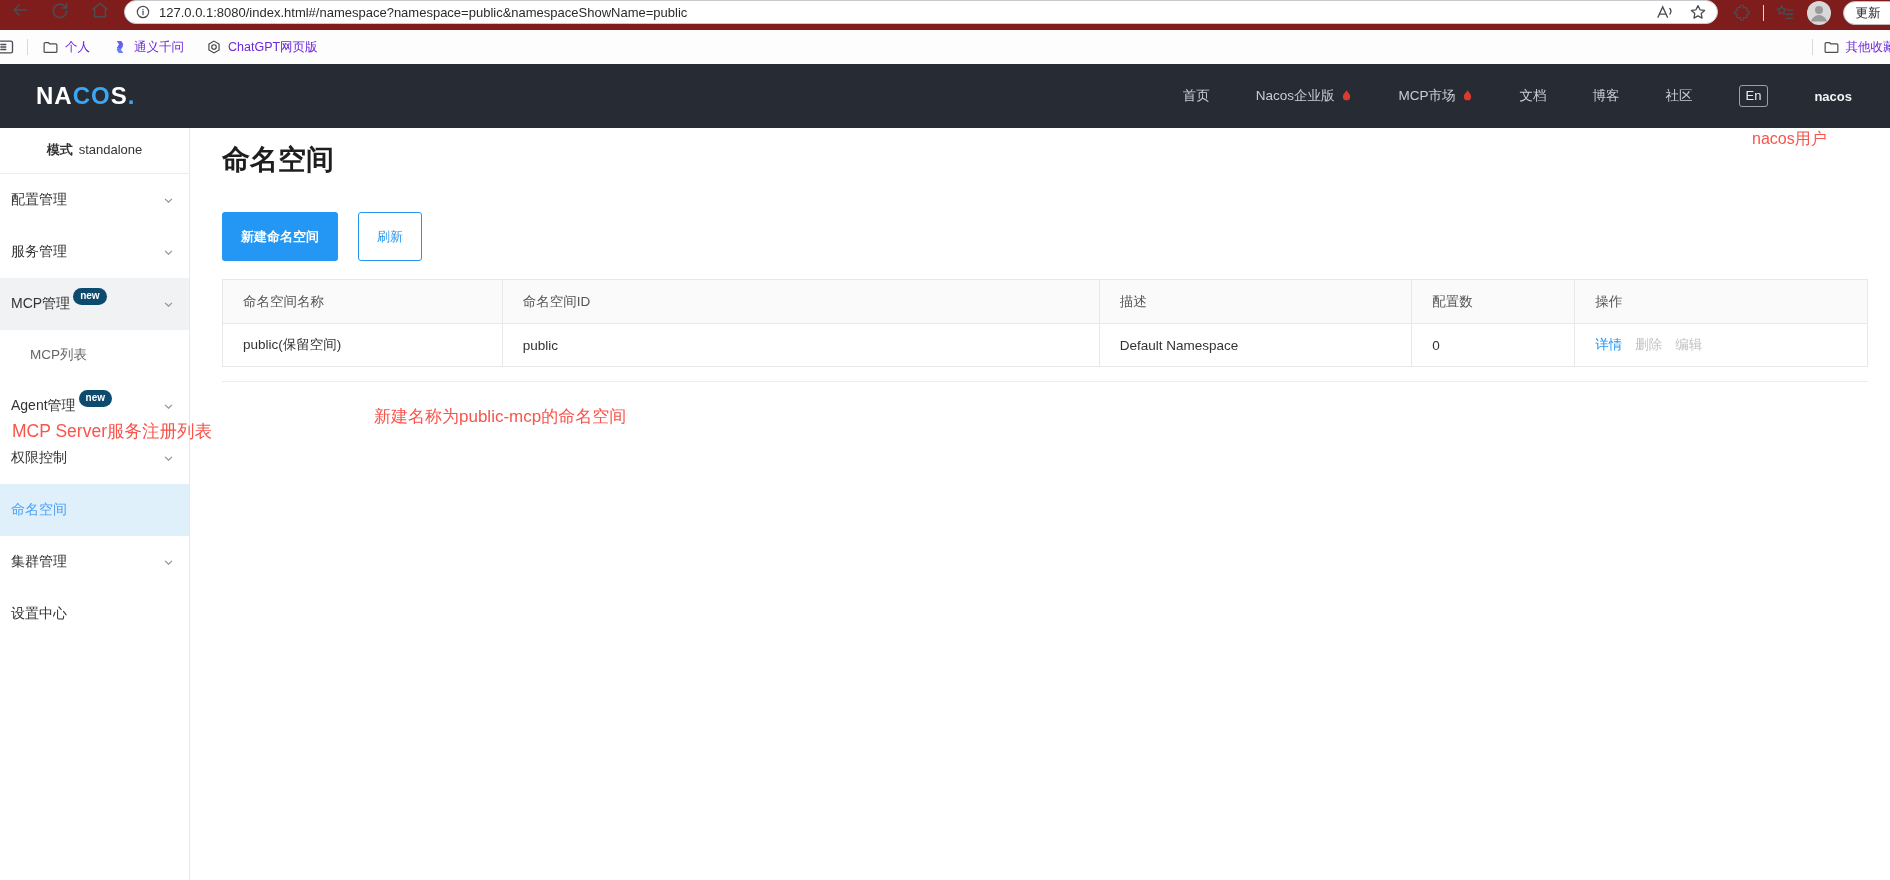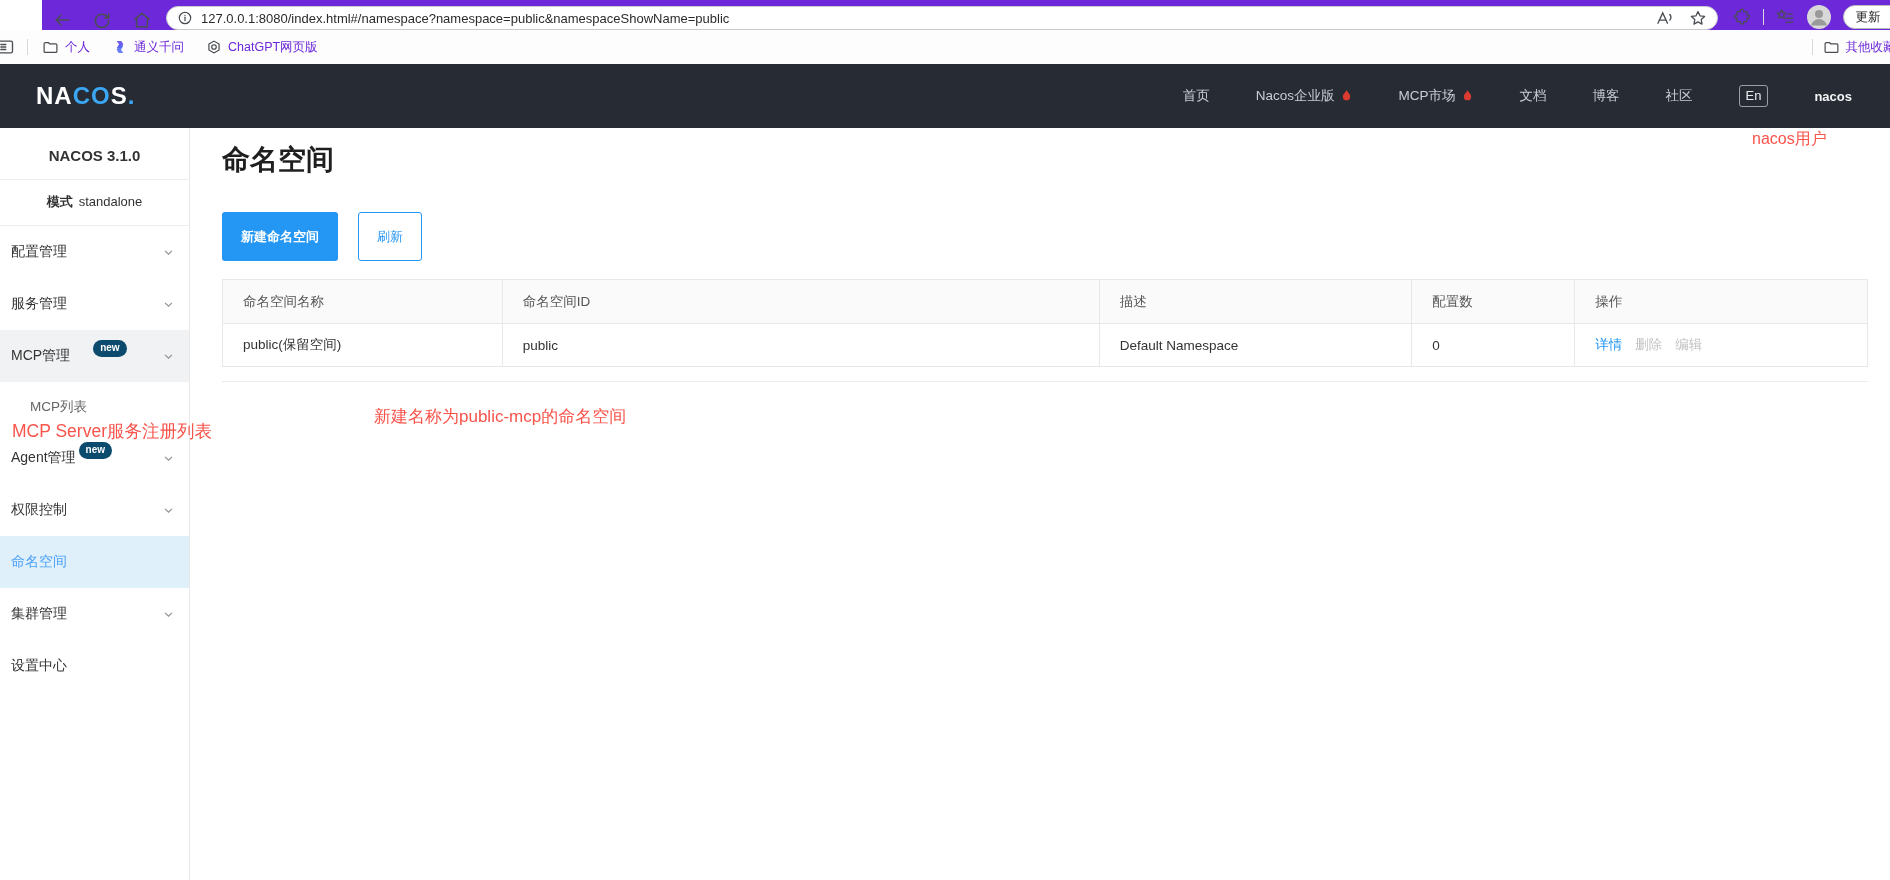--- a/index.html
+++ b/index.html
@@ -2,21 +2,21 @@
 <html><head>
 <meta charset="utf-8">
 <style>
   * { margin:0; padding:0; box-sizing:border-box; }
   html,body { width:1890px; height:880px; overflow:hidden; background:#fff;
     font-family:"Liberation Sans","DejaVu Sans",sans-serif; }
   body { position:relative; }
   svg { display:block; }
 
   
-  .toolbar { height:30px; display:flex; align-items:flex-end; background:#6d28d9; padding-left:10px;margin-left:42px; }
+  .toolbar { height:30px; display:flex; align-items:flex-start; background:#7f1d1d; padding-left:10px; }
   .tb-icons { display:flex; align-items:center; gap:20px; margin-right:14px; }
   .tb-btn { width:20px; height:20px; color:#4a4d52; }
   .url-pill { flex:1; height:24px; border:1px solid #c8cacd; border-radius:13px;
     display:flex; align-items:center; padding:0 10px; background:#fff; min-width:0; }
   .url-text { font-size:13px; color:#2b2b2b; margin-left:8px; white-space:nowrap; overflow:hidden; }
   .pill-right { margin-left:auto; display:flex; align-items:center; gap:16px; color:#4a4d52; }
   .right-cluster { flex:none; display:flex; align-items:center; gap:11px; padding:0 0 0 14px; color:#4a4d52; }
   .v-div { width:1px; height:16px; background:#d9d9d9; }
   .update-pill { height:24px; border:1px solid #b9bbbe; border-radius:13px; display:flex; align-items:center;
     padding:0 12px; gap:9px; font-size:12.5px; color:#202124; white-space:nowrap; margin-right:-26px; background:#fff; }
@@ -41,21 +41,21 @@
   
   .layout { display:flex; height:752px; }
   .sidebar { width:190px; flex:none; border-right:1px solid #e8e8e8; background:#fff; }
   .side-version { text-align:center; padding:19px 0 15px; font-size:15px; font-weight:bold;
     color:#333; border-bottom:1px solid #ededed; }
   .side-mode { text-align:center; padding:13px 0 14px; font-size:13px; color:#333; border-bottom:1px solid #ededed; }
   .side-mode .lbl { font-weight:bold; margin-right:6px; }
   .side-item { height:52px; display:flex; align-items:center; padding:0 15px 0 11px;
     font-size:14px; color:#333; cursor:pointer; }
   .side-item .chev { margin-left:auto; color:#8a8f96; }
-  .side-item.expanded { background:#f1f2f3;gap:20px; }
+  .side-item.expanded { background:#f1f2f3; }
   .side-sub { height:50px; display:flex; align-items:center; padding-left:30px; font-size:13.5px; color:#666; cursor:pointer; }
   .side-item.selected { background:#e0f0fb; color:#4da1f7; }
   .badge-new { background:#0c4a6e; color:#fff; font-size:10px; font-weight:bold; line-height:1;
     padding:3px 7px 4px; border-radius:9px; margin-left:3px; transform:translateY(-8px); }
 
   
   .content { flex:1; padding:14px 22px 0 32px; background:#fff; min-width:0; }
   .page-title { font-size:28px; font-weight:bold; color:#1e1e1e; line-height:36px; }
   .btn-row { margin-top:34px; display:flex; gap:20px; }
   .btn { height:49px; border-radius:3px; font-size:13px; display:inline-flex; align-items:center;
@@ -224,21 +224,20 @@
     <span class="nav-item">
         <span>社区</span>
       </span>
     <span class="lang-box">En</span>
     <span class="user-name">nacos</span>
   </div>
 </div>
 
 <div class="layout">
   <div class="sidebar">
-    <div class="side-version">NACOS 3.1.0</div>
     <div class="side-mode">
       <span class="lbl">模式</span><span>standalone</span>
     </div>
 
     <div class="side-item">
       <span>配置管理</span>
       <span class="chev">
           <svg width="11" height="11" viewBox="0 0 16 16" fill="none" stroke="currentColor" stroke-width="1.6">
             <path d="M3 5.5l5 5 5-5"></path>
           </svg>

